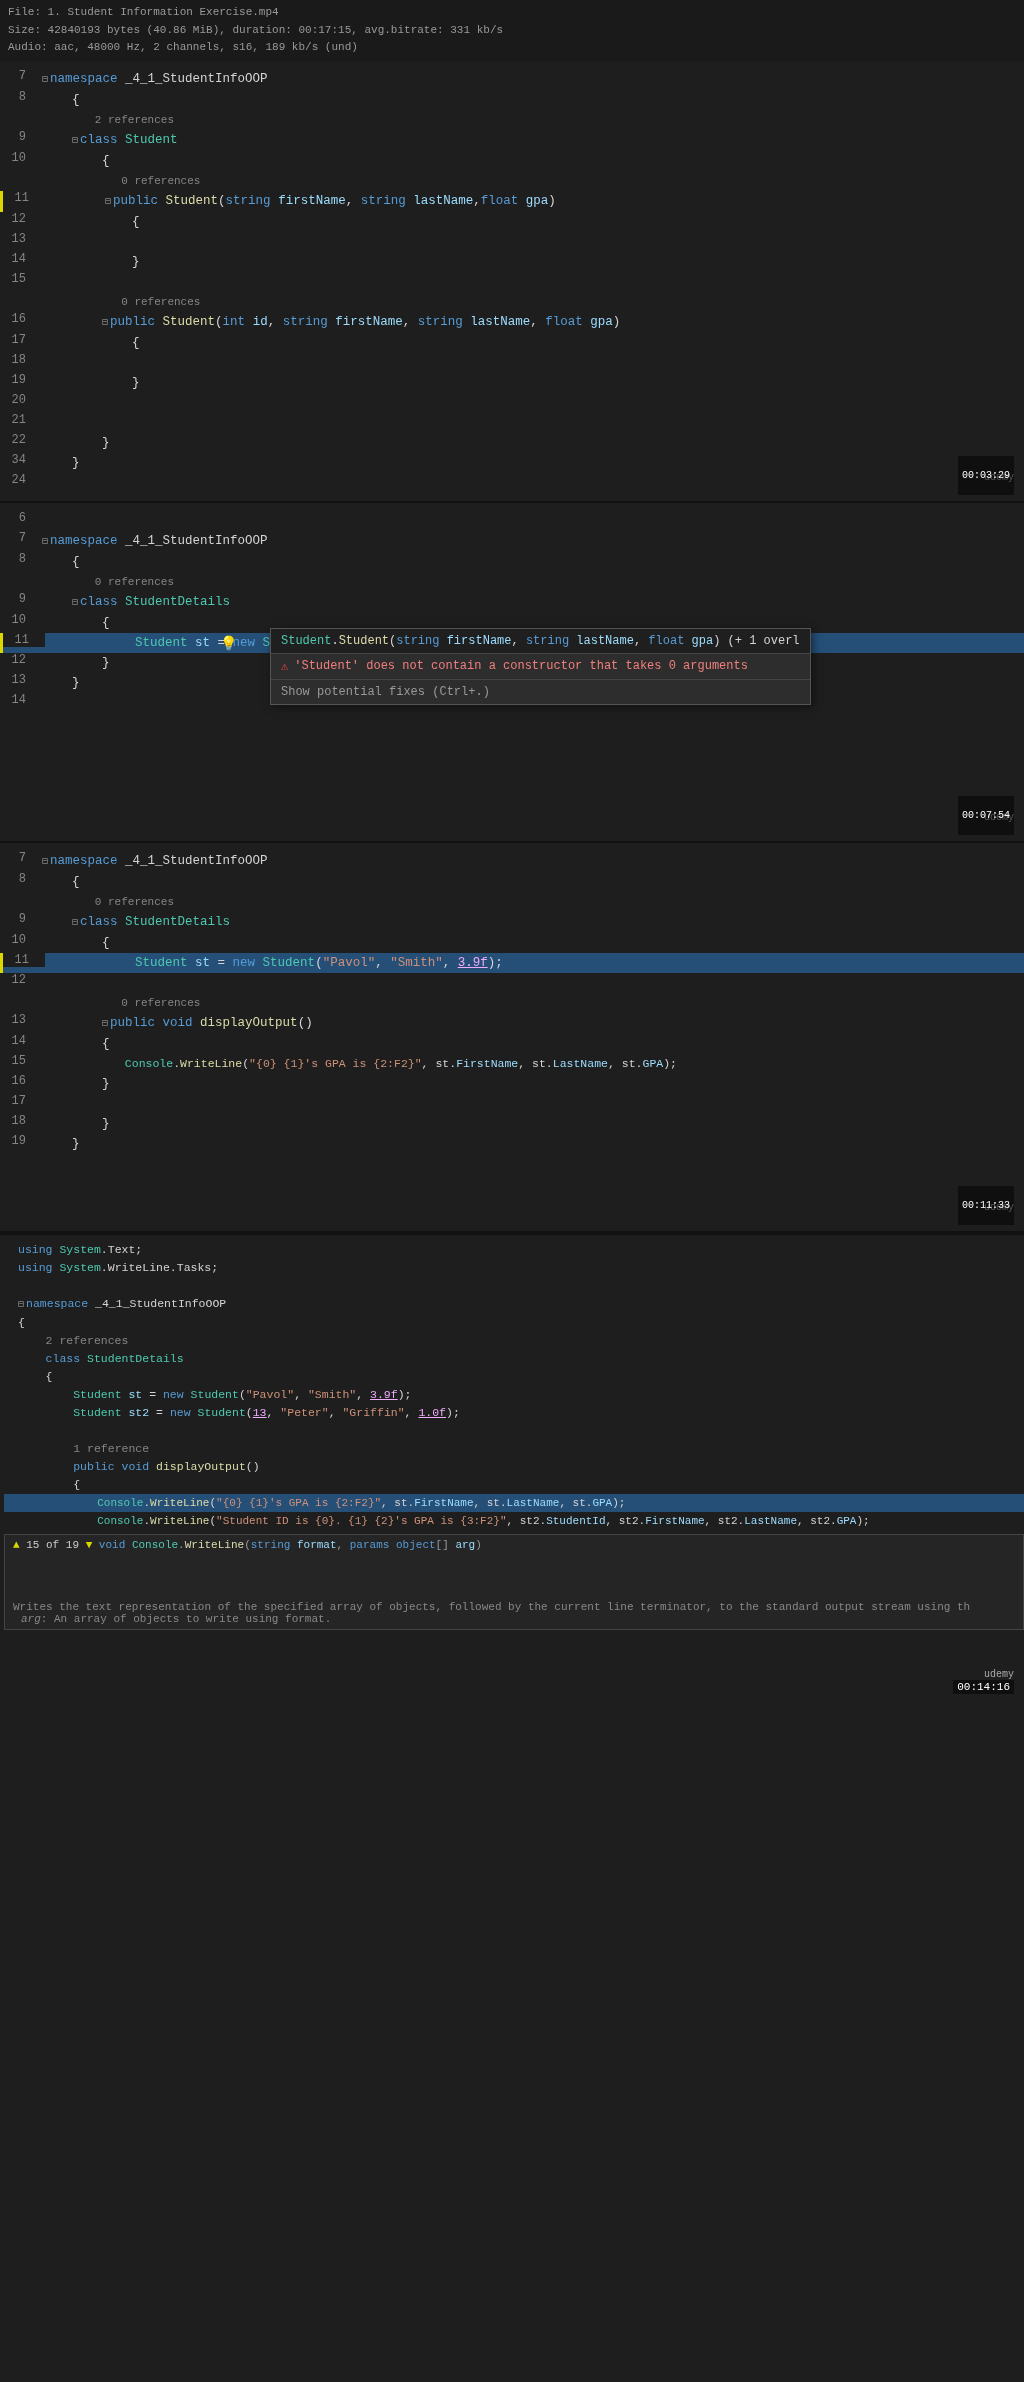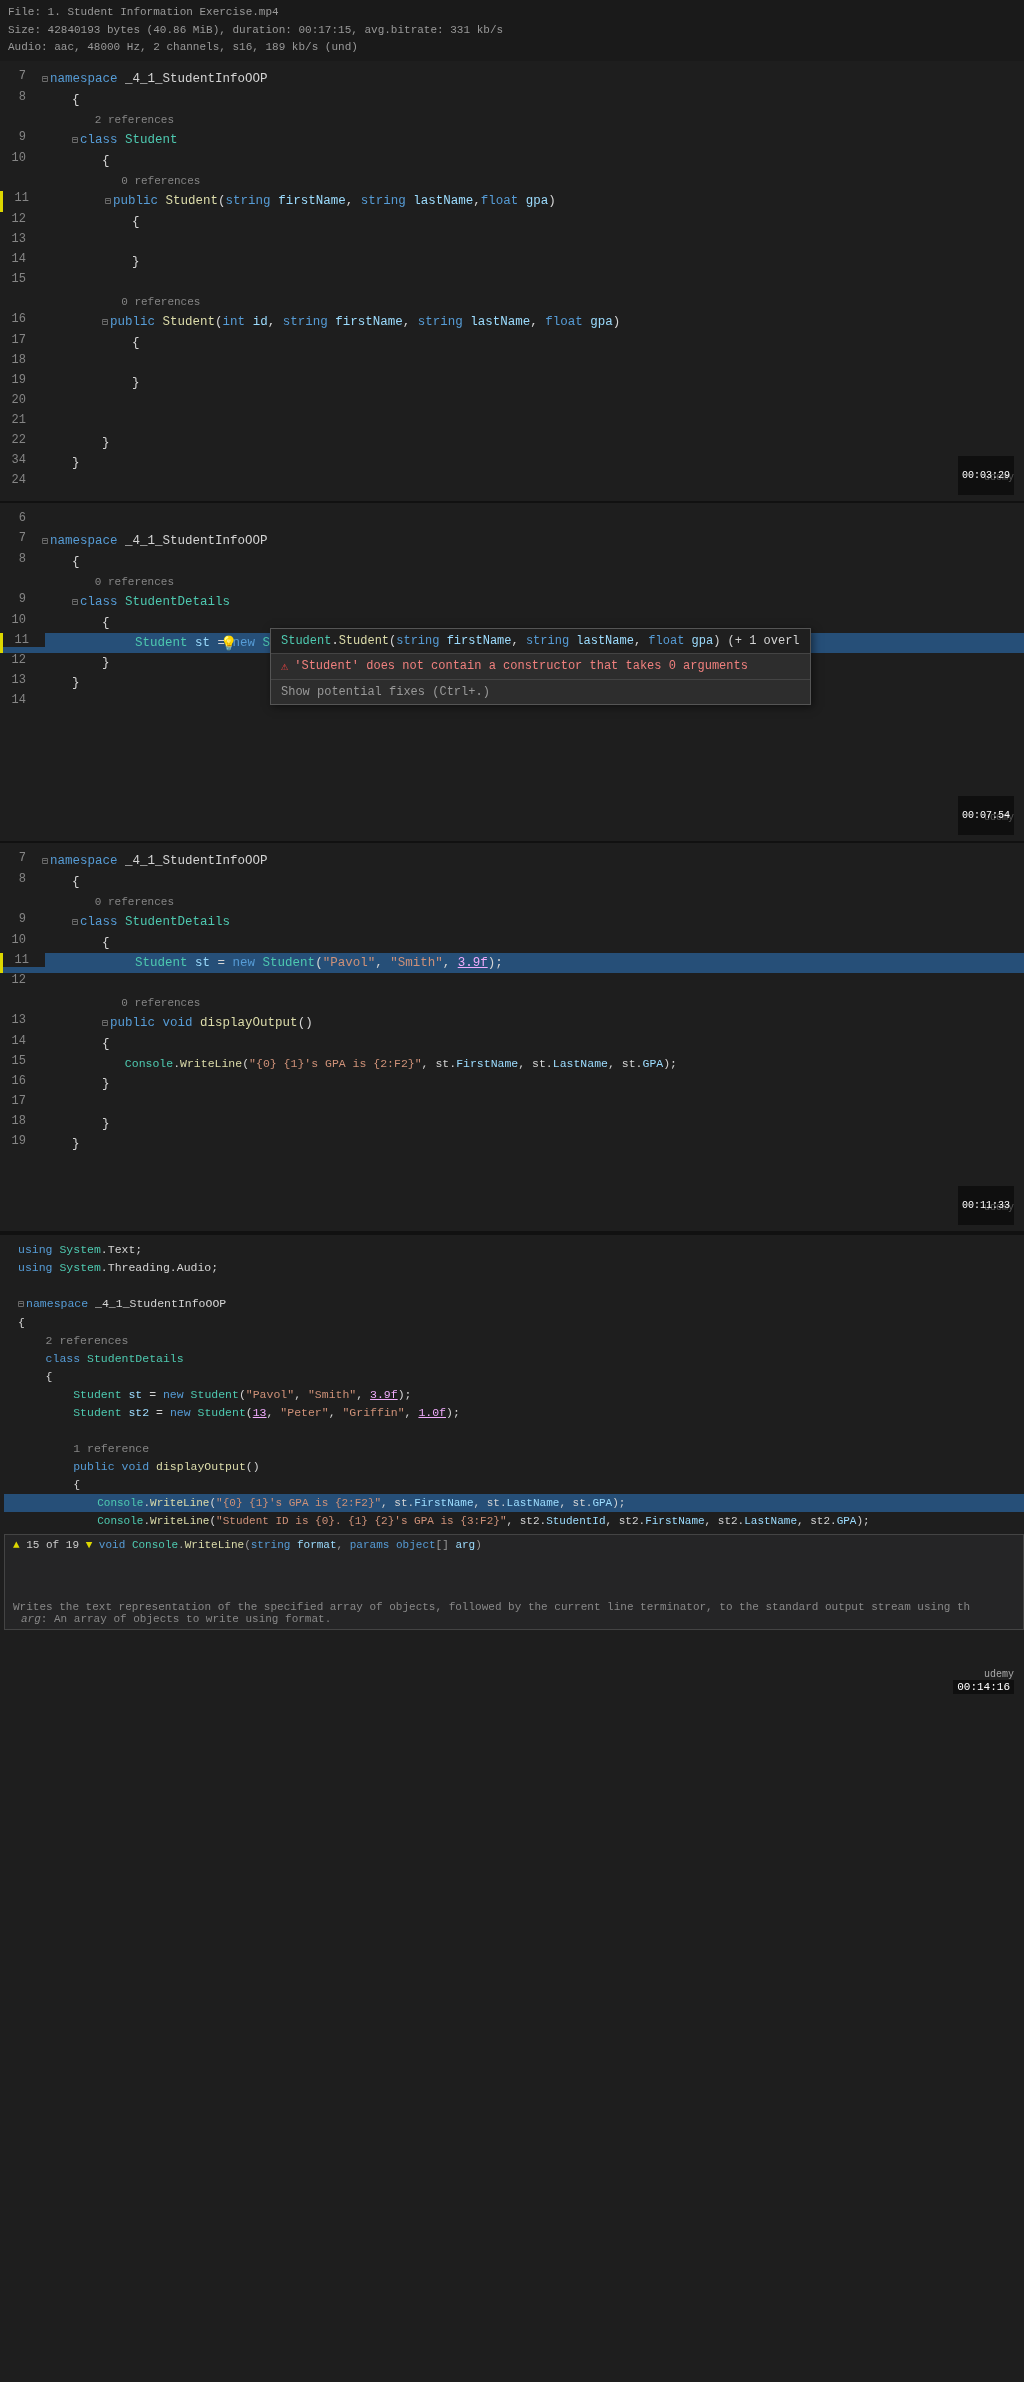--- a/index.html
+++ b/index.html
@@ -451,21 +451,21 @@
 </div>
 
 <div class="terminal-panel" style="border-top:2px solid #111; position:relative; padding-bottom: 60px;">
 
   <div class="terminal-line">
     <span class="t-num"></span>
     <span class="t-content"><span class="kw">using</span> <span class="type">System</span>.<span class="plain">Text</span>;</span>
   </div>
   <div class="terminal-line">
     <span class="t-num"></span>
-    <span class="t-content"><span class="kw">using</span> <span class="type">System</span>.<span class="plain">Threading.Audio</span>;</span>
+    <span class="t-content"><span class="kw">using</span> <span class="type">System</span>.<span class="plain">WriteLine.Tasks</span>;</span>
   </div>
   <div class="terminal-line">
     <span class="t-num"></span>
     <span class="t-content"></span>
   </div>
 
   <div class="terminal-line">
     <span class="t-num"></span>
     <span class="t-content"><span class="collapse-icon">⊟</span><span class="kw">namespace</span> <span class="plain">_4_1_StudentInfoOOP</span></span>
   </div>

